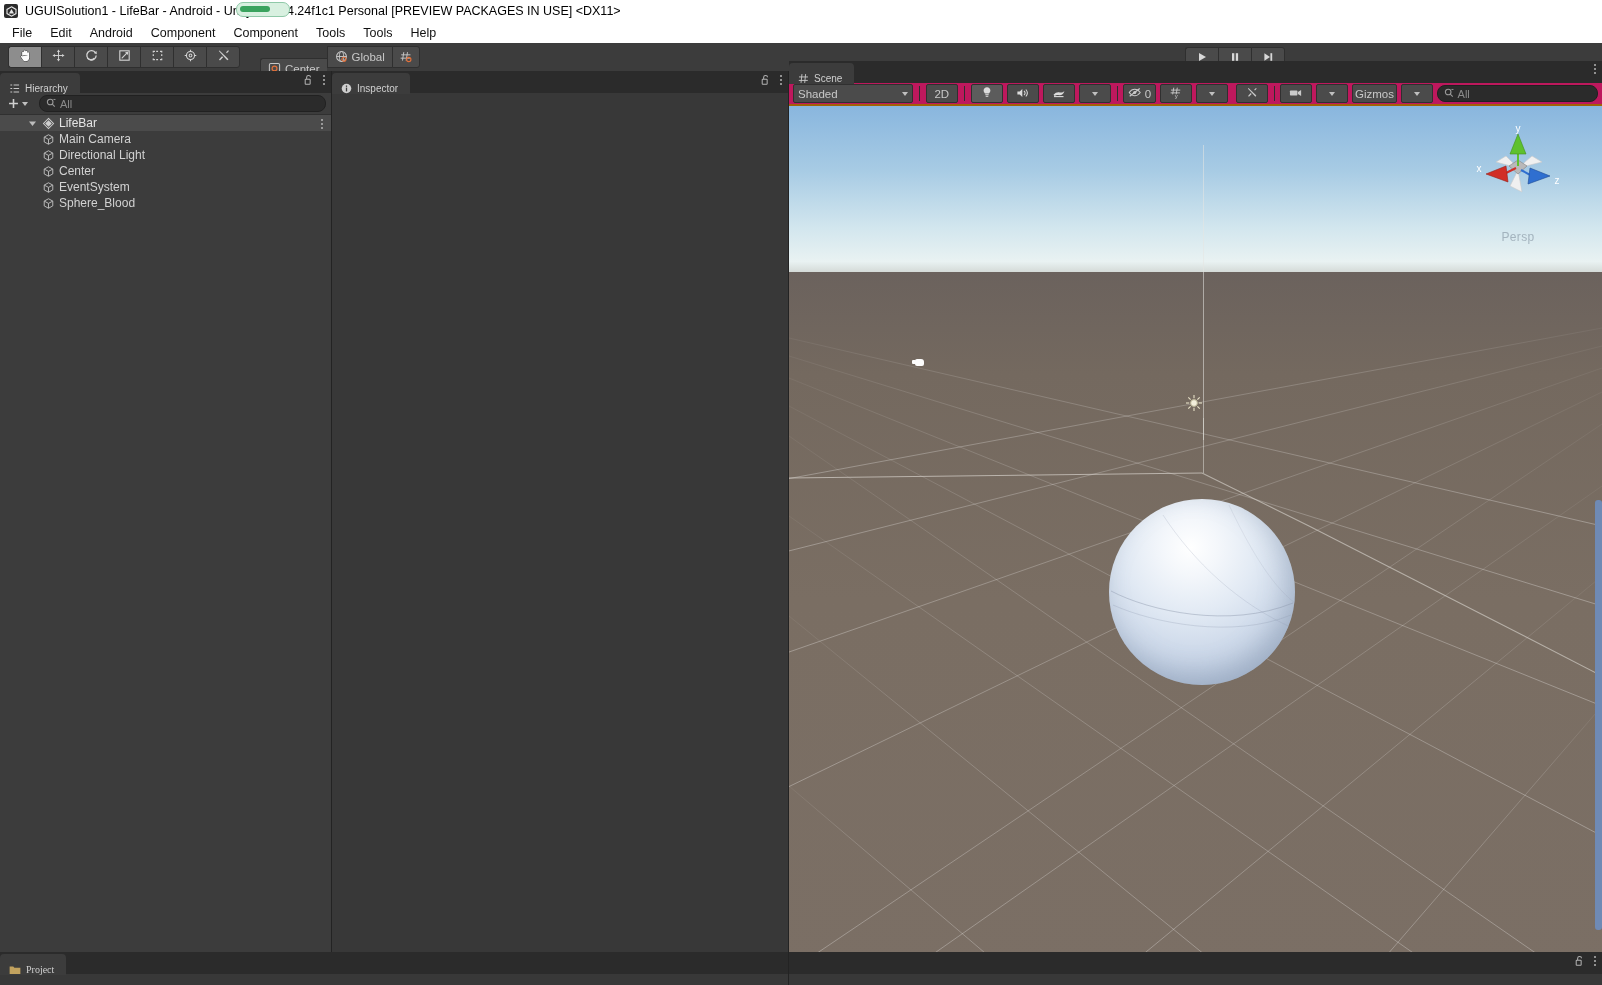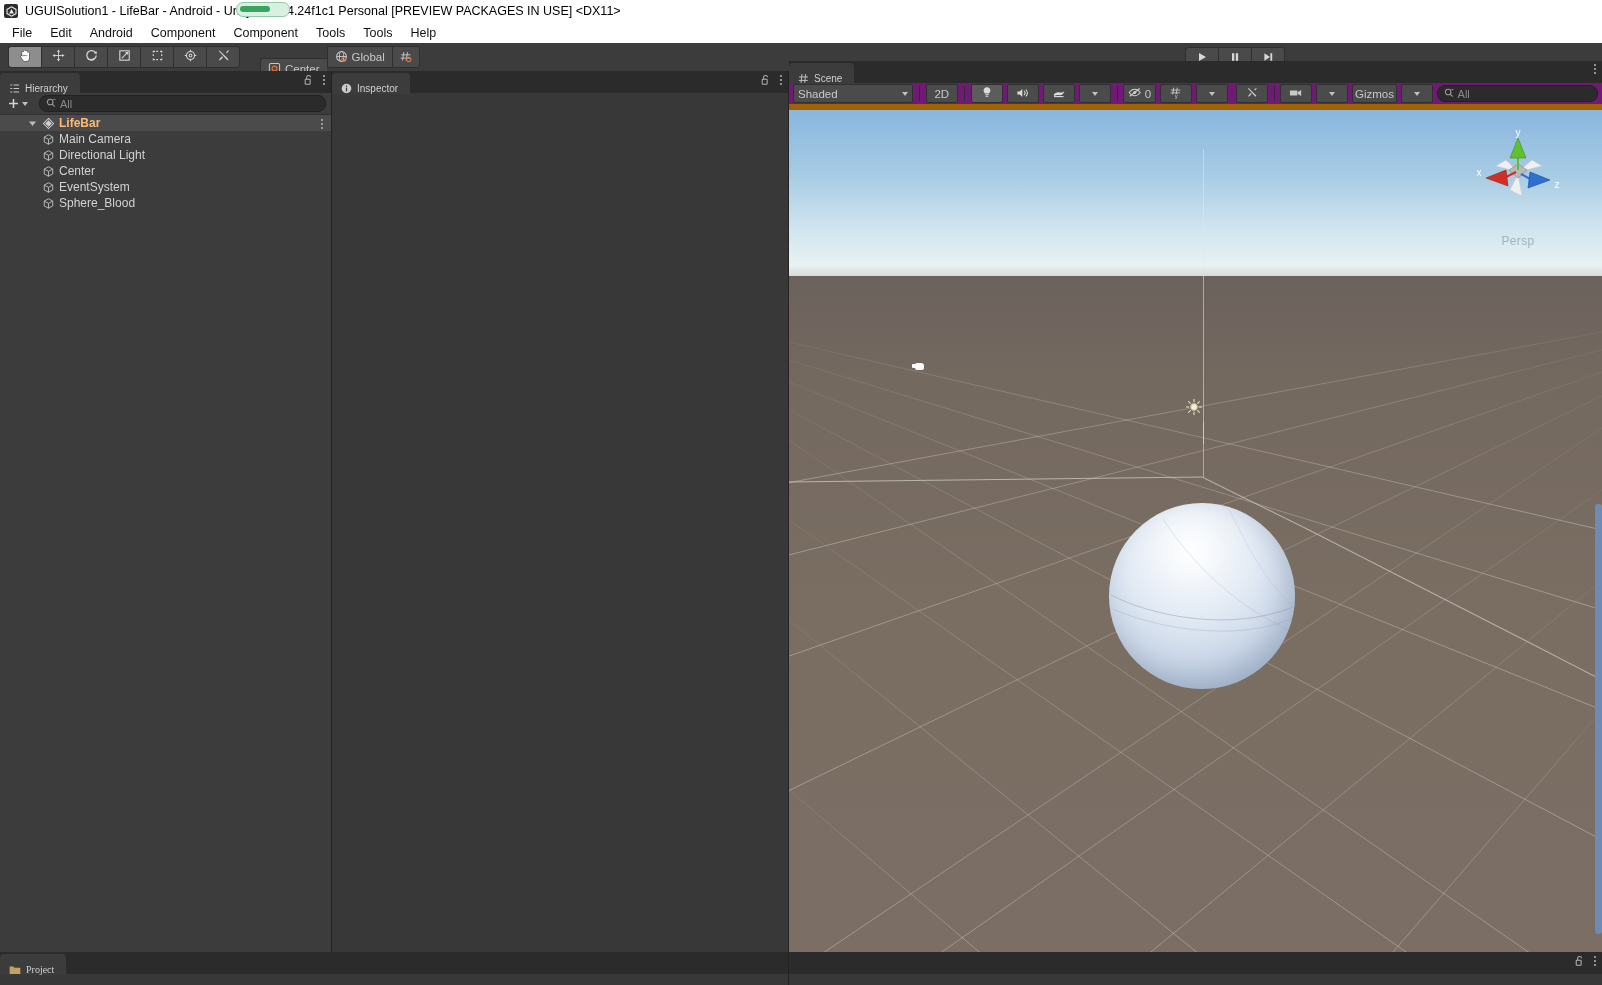--- a/index.html
+++ b/index.html
@@ -136,37 +136,37 @@
     display: flex; align-items: center; padding: 0 6px; gap: 4px;
     color: #888; font-size: 11px;
   }
   .search-field .ph { color: #8a8a8a; }
   .hier-list { position: relative; background: #3c3c3c; height: 836px; }
   .hier-row {
     height: 16px; display: flex; align-items: center;
     font-size: 12px; color: #d2d2d2; cursor: default; position: relative;
     padding-right: 6px;
   }
-  .hier-row.scene-root { background: #4b4b4b; font-weight: bold; color: #fdba74; }
+  .hier-row.scene-root { background: #4b4b4b; font-weight: normal; color: #e5e5e5; }
   .hier-indent { width: 37px; flex: none; display: flex; align-items: center; justify-content: flex-end; padding-right: 3px;}
   .hier-ico { width: 16px; flex: none; display: flex; align-items: center; justify-content: center; }
   .hier-label { margin-left: 3px; white-space: nowrap; }
   .hier-row .kebab-row { position: absolute; right: 8px; top: 4px; }
   .foldout { width: 9px; height: 9px; display: block; }
 
   
   #inspector { left: 332px; top: 71px; width: 456px; height: 881px; background: #fef9c3; }
   #inspector .panel-body { height: 859px; background: #383838; }
 
   
   #scene { left: 789px; top: 61px; width: 813px; height: 914px; background: #2b2b2b; }
   .scene-toolbar {
-    height: 21px; background: #701a75;
+    height: 21px; background: #be185d;
     display: flex; align-items: center; padding: 0 4px; gap: 4px;
-    border-bottom: 6px solid #a16207;
+    border-bottom: 2px solid #a16207;
   }
   .sc-drop {
     height: 17px; min-width: 110px; padding: 0 4px;
     background: #4b4b4b; border: 1px solid #303030; border-radius: 2px;
     display: flex; align-items: center; justify-content: space-between;
     font-size: 11.5px; color: #c8c8c8; cursor: default;
   }
   .sc-btn {
     height: 17px; padding: 0 6px; min-width: 18px;
     background: #4b4b4b; border: 1px solid #303030; border-radius: 2px;

